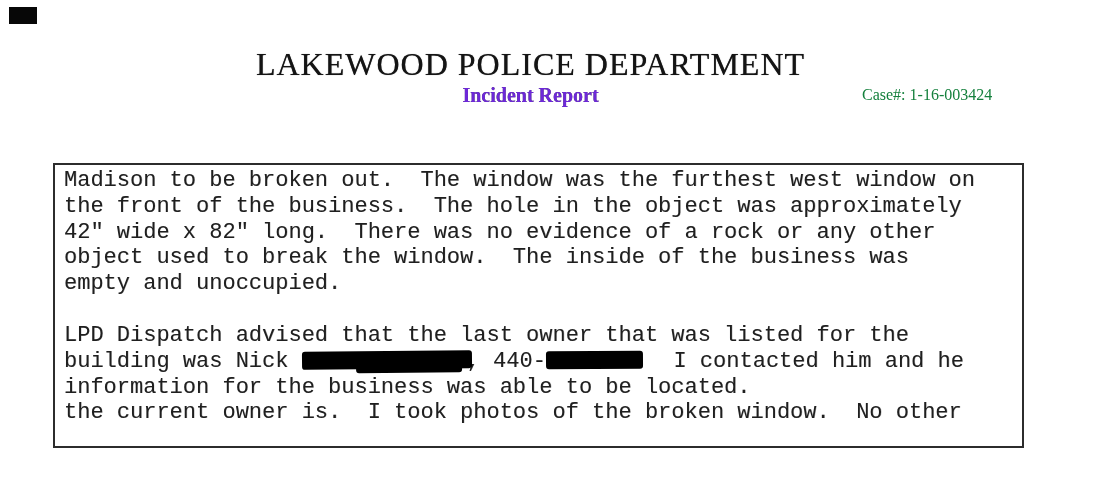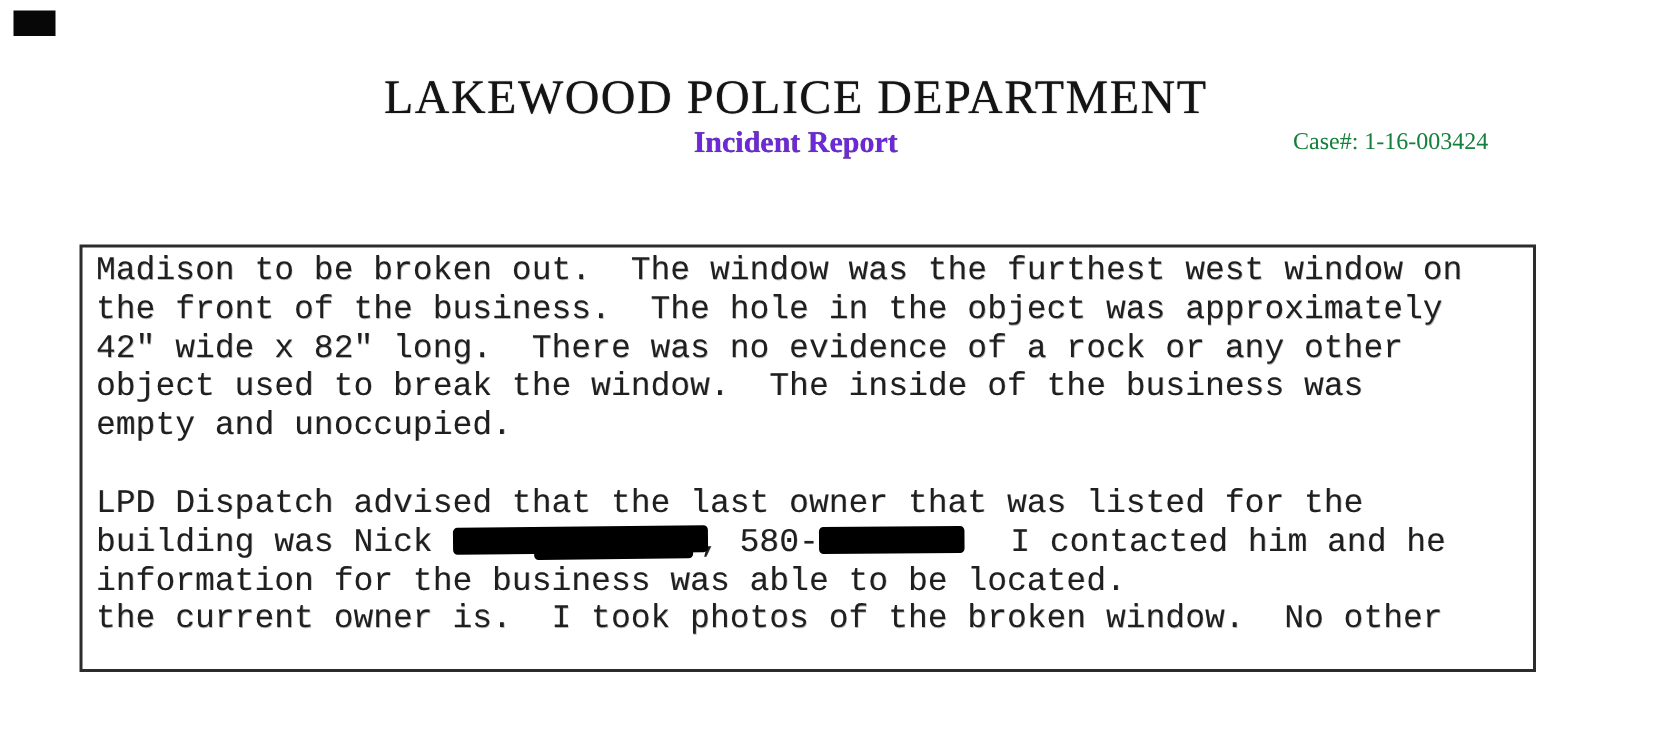--- a/index.html
+++ b/index.html
@@ -134,20 +134,20 @@
     <div class="para first">
       <div class="tline">Madison to be broken out.  The window was the furthest west window on</div>
       <div class="tline">the front of the business.  The hole in the object was approximately</div>
       <div class="tline">42" wide x 82" long.  There was no evidence of a rock or any other</div>
       <div class="tline">object used to break the window.  The inside of the business was</div>
       <div class="tline">empty and unoccupied.</div>
     </div>
 
     <div class="para second">
       <div class="tline">LPD Dispatch advised that the last owner that was listed for the</div>
-      <div class="tline"><span>building was Nick </span><span class="redact name"></span><span>, 580-</span><span class="redact phone"></span><span>.  I contacted him and he</span></div>
+      <div class="tline"><span>building was Nick </span><span class="redact name"></span><span>, 440-</span><span class="redact phone"></span><span>.  I contacted him and he</span></div>
       <div class="tline">information for the business was able to be located.</div>
       <div class="tline">the current owner is.  I took photos of the broken window.  No other</div>
     </div>
 
   </div>
 
 </div>
 
 </body></html>

